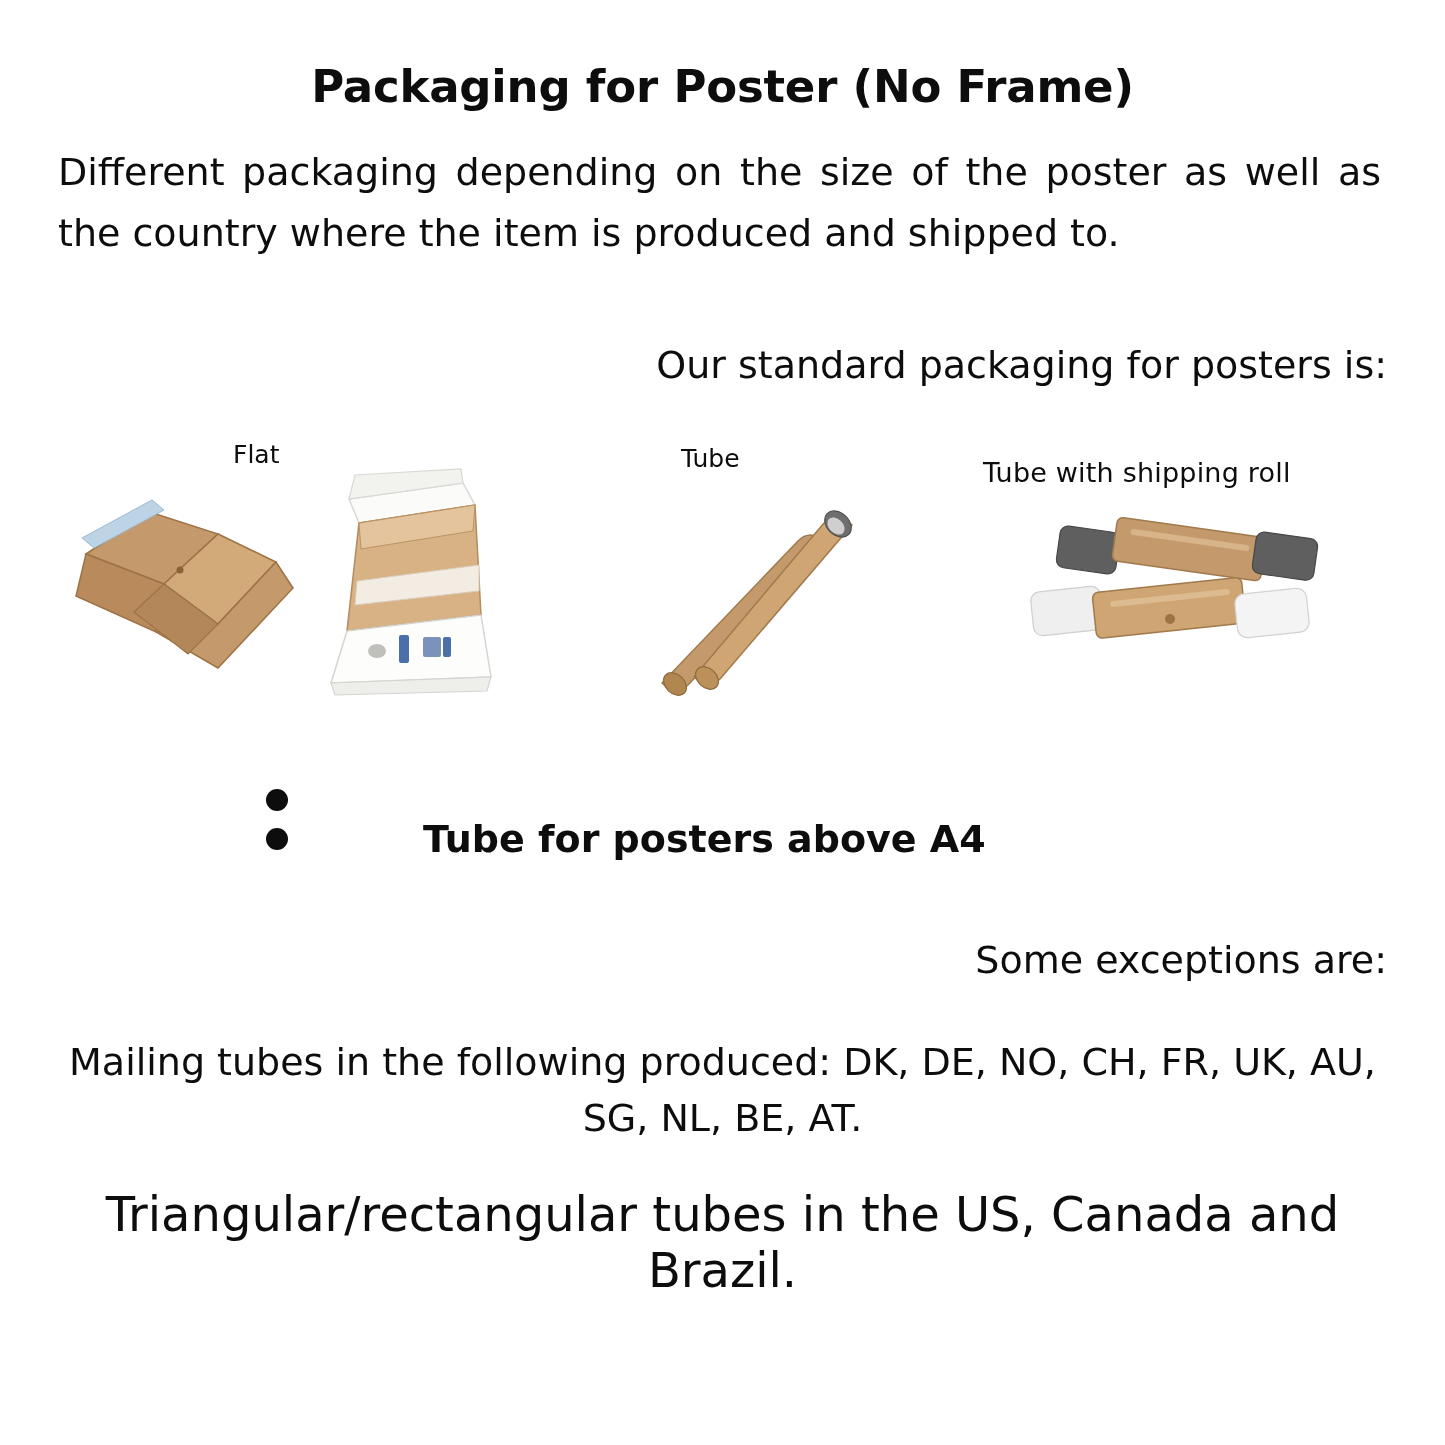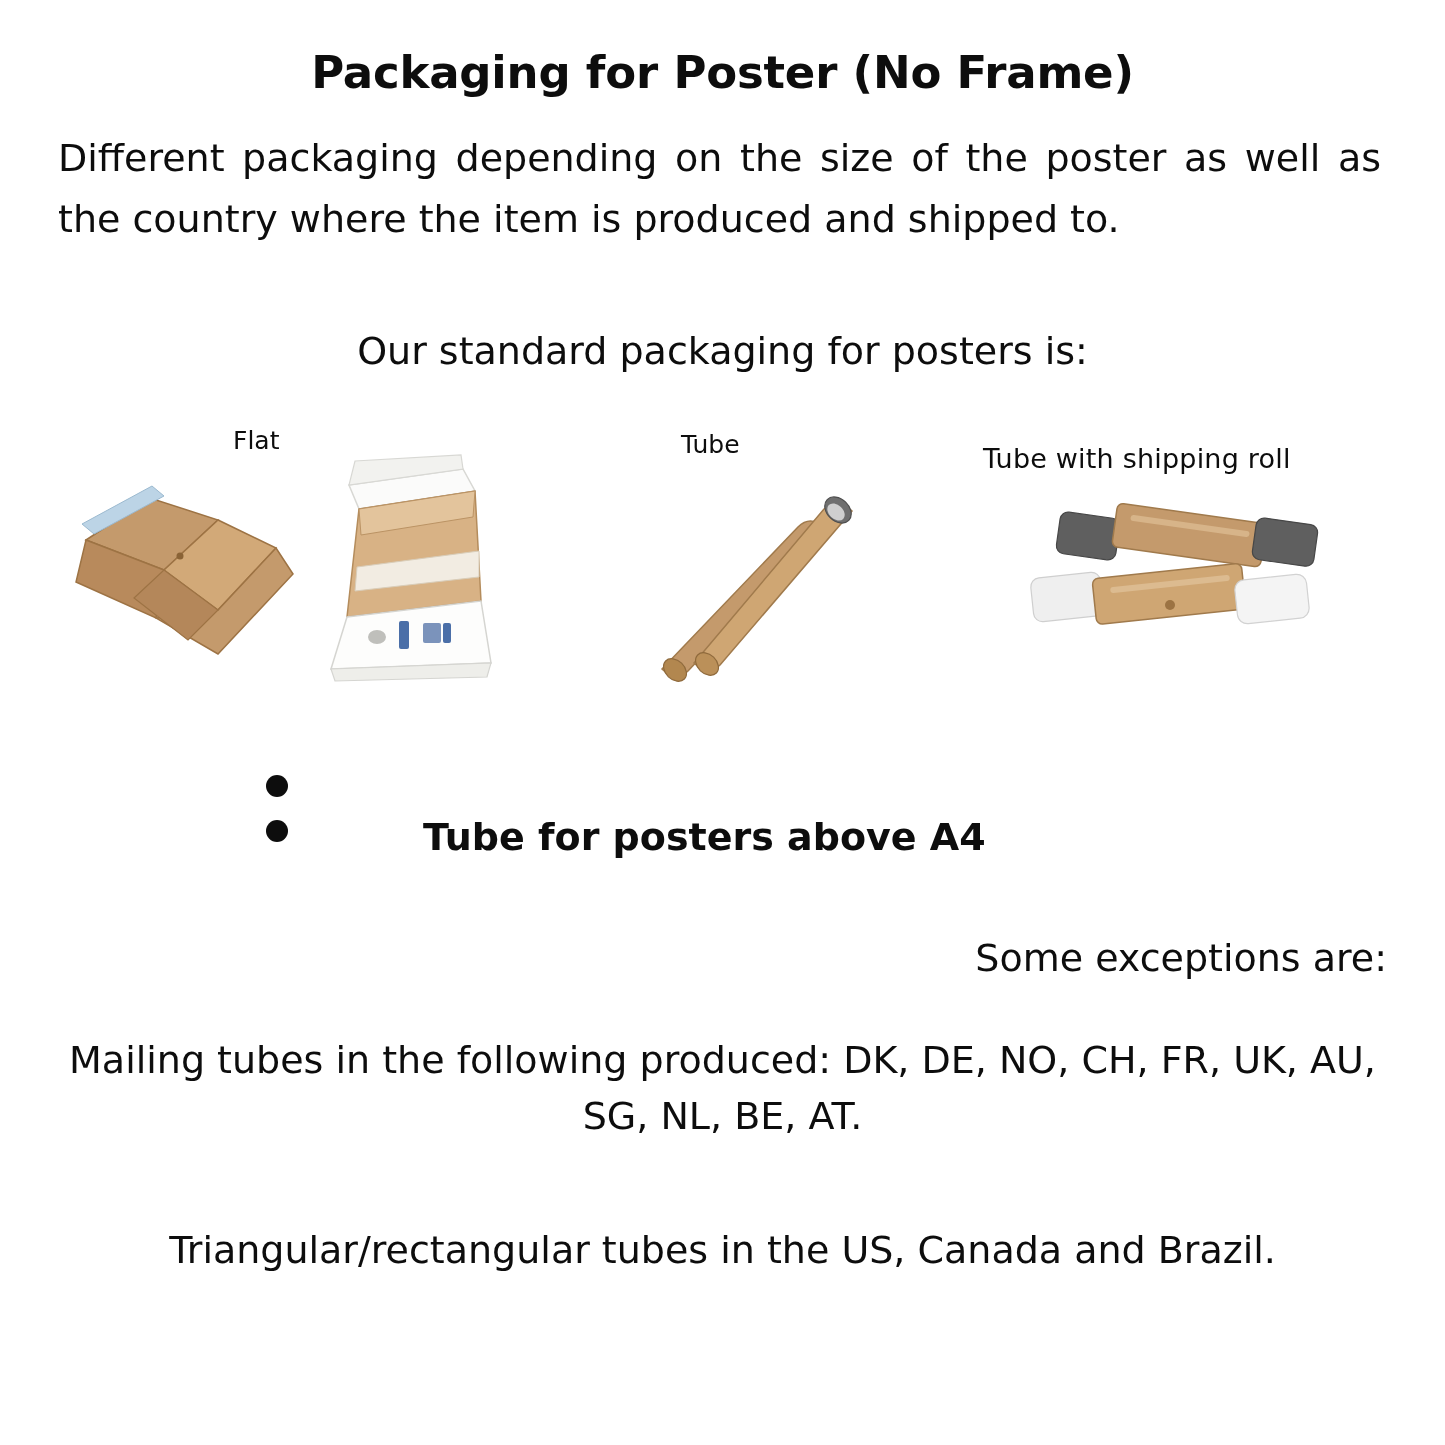--- a/index.html
+++ b/index.html
@@ -20,33 +20,33 @@
     height: 1445px;
     position: relative;
     box-sizing: border-box;
     padding: 0 58px;
   }
   .title {
     text-align: center;
     font-size: 45px;
     font-weight: bold;
     letter-spacing: -0.2px;
-    margin-top: 48px;
+    margin-top: 62px;
     line-height: 1.1;
   }
   .intro {
     font-size: 38px;
     line-height: 1.62;
     text-align: justify;
     text-align-last: left;
     margin-top: 30px;
     padding-right: 6px;
   }
   .standard {
-    text-align: center;
+    text-align: right;
     font-size: 38px;
     margin-top: 78px;
   }
 
   
   .illus-row {
     position: relative;
     height: 290px;
     margin-top: 50px;
   }
@@ -87,37 +87,37 @@
     width: 22px;
     height: 22px;
     border-radius: 50%;
     background: #0d0d0d;
     display: inline-block;
     flex: 0 0 auto;
   }
   .bl1 .dot { margin-left: 208px; }
   .bl1 .txt { margin-left: 158px; }
   .bl2 .dot { margin-left: 208px; }
-  .bl2 .txt { margin-left: 135px; margin-top: 12px; }
+  .bl2 .txt { margin-left: 135px; }
 
   .exceptions {
     text-align: right;
     font-size: 38px;
     margin-top: 70px;
   }
   .countries {
     text-align: center;
     font-size: 38px;
     line-height: 1.48;
     margin-top: 52px;
   }
   .triangular {
     text-align: center;
-    font-size: 38px;
-    margin-top: 84px;
+    font-size: 48px;
+    margin-top: 40px;
   }
 </style>
 </head>
 <body>
 
 <div class="page">
 
   <div class="title">Packaging for Poster (No Frame)</div>
 
   <div class="intro">Different packaging depending on the size of the poster as well as the country where the item is produced and shipped to.</div>

